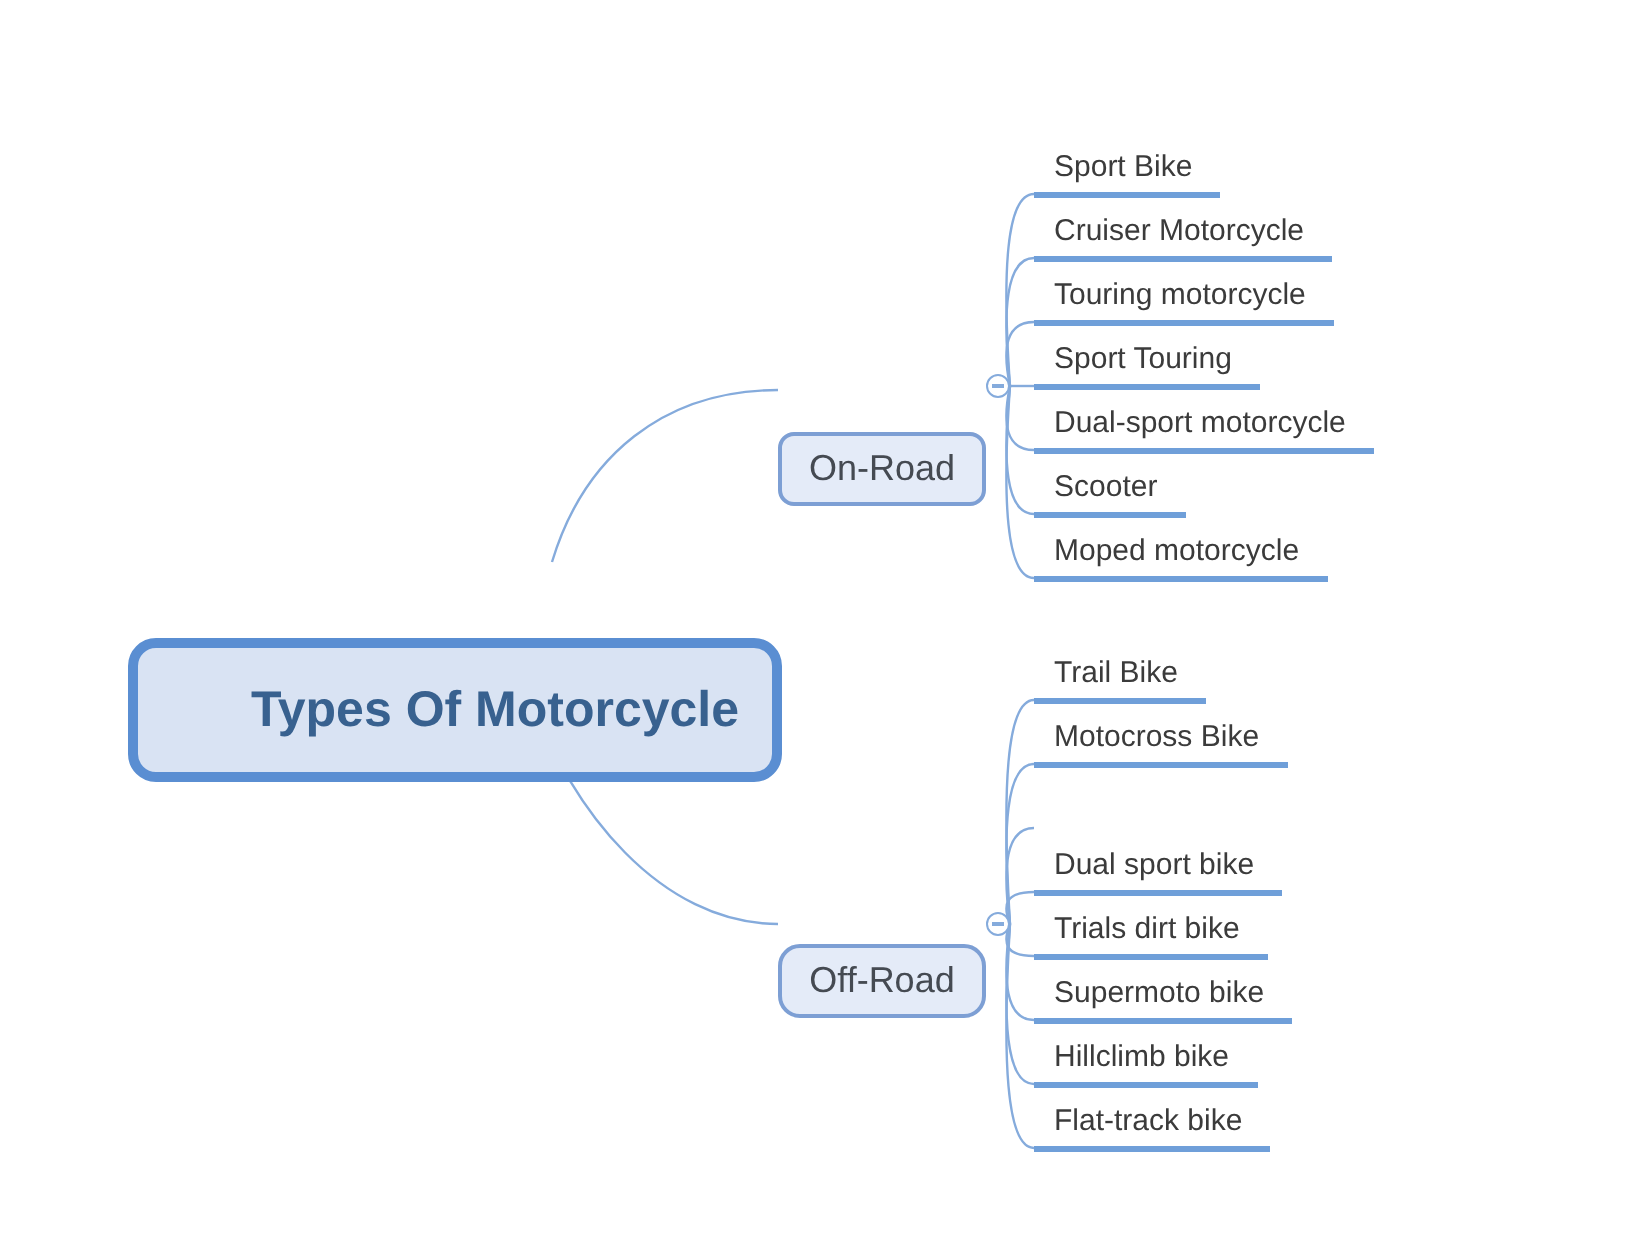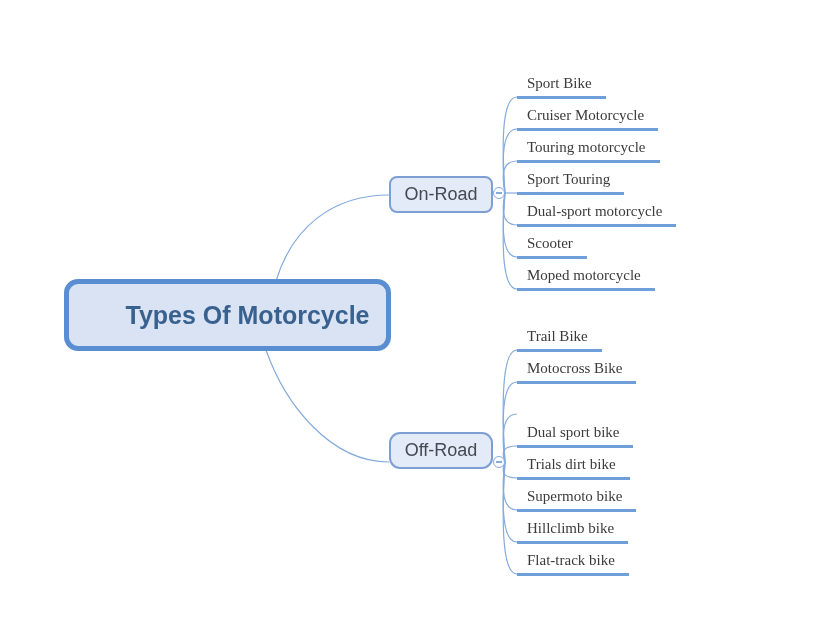--- a/index.html
+++ b/index.html
@@ -14,20 +14,21 @@
   svg#connectors path{
     fill:none;
     stroke:var(--connector,#85abdc);
     stroke-width:1.2;
   }
   .node{
     position:absolute;
     box-sizing:border-box;
     display:flex;align-items:center;justify-content:center;
     white-space:nowrap;
+    margin-top:40px;
   }
   .root-node{
     left:64px;top:279px;width:327px;height:72px;
     background:var(--root-fill,#d9e3f3);
     border:5px solid var(--root-border,#5a8ed2);
     border-radius:14px;
     color:var(--root-text,#38618f);
     font-size:25px;font-weight:bold;padding-left:40px;
   }
   .branch-node{
@@ -58,21 +59,20 @@
     background:var(--connector,#85abdc);
   }
   .leaf{
     position:absolute;
     left:517px;
     padding:1px 14px 3px 10px;
     border-bottom:3px solid var(--underline,#6f9fd9);
     font-size:15px;line-height:19px;
     color:var(--leaf-text,#3b3b3b);
     white-space:nowrap;
-    font-family:Liberation Serif, serif;
   }
 </style>
 </head>
 <body>
 
 <div id="canvas">
 
   <svg id="connectors" width="822" height="624" viewBox="0 0 822 624">
     <path d="M 276 281 C 292 228 332 195 389 195"></path>
     <path d="M 266 350 C 285 404 330 462 389 462"></path>

